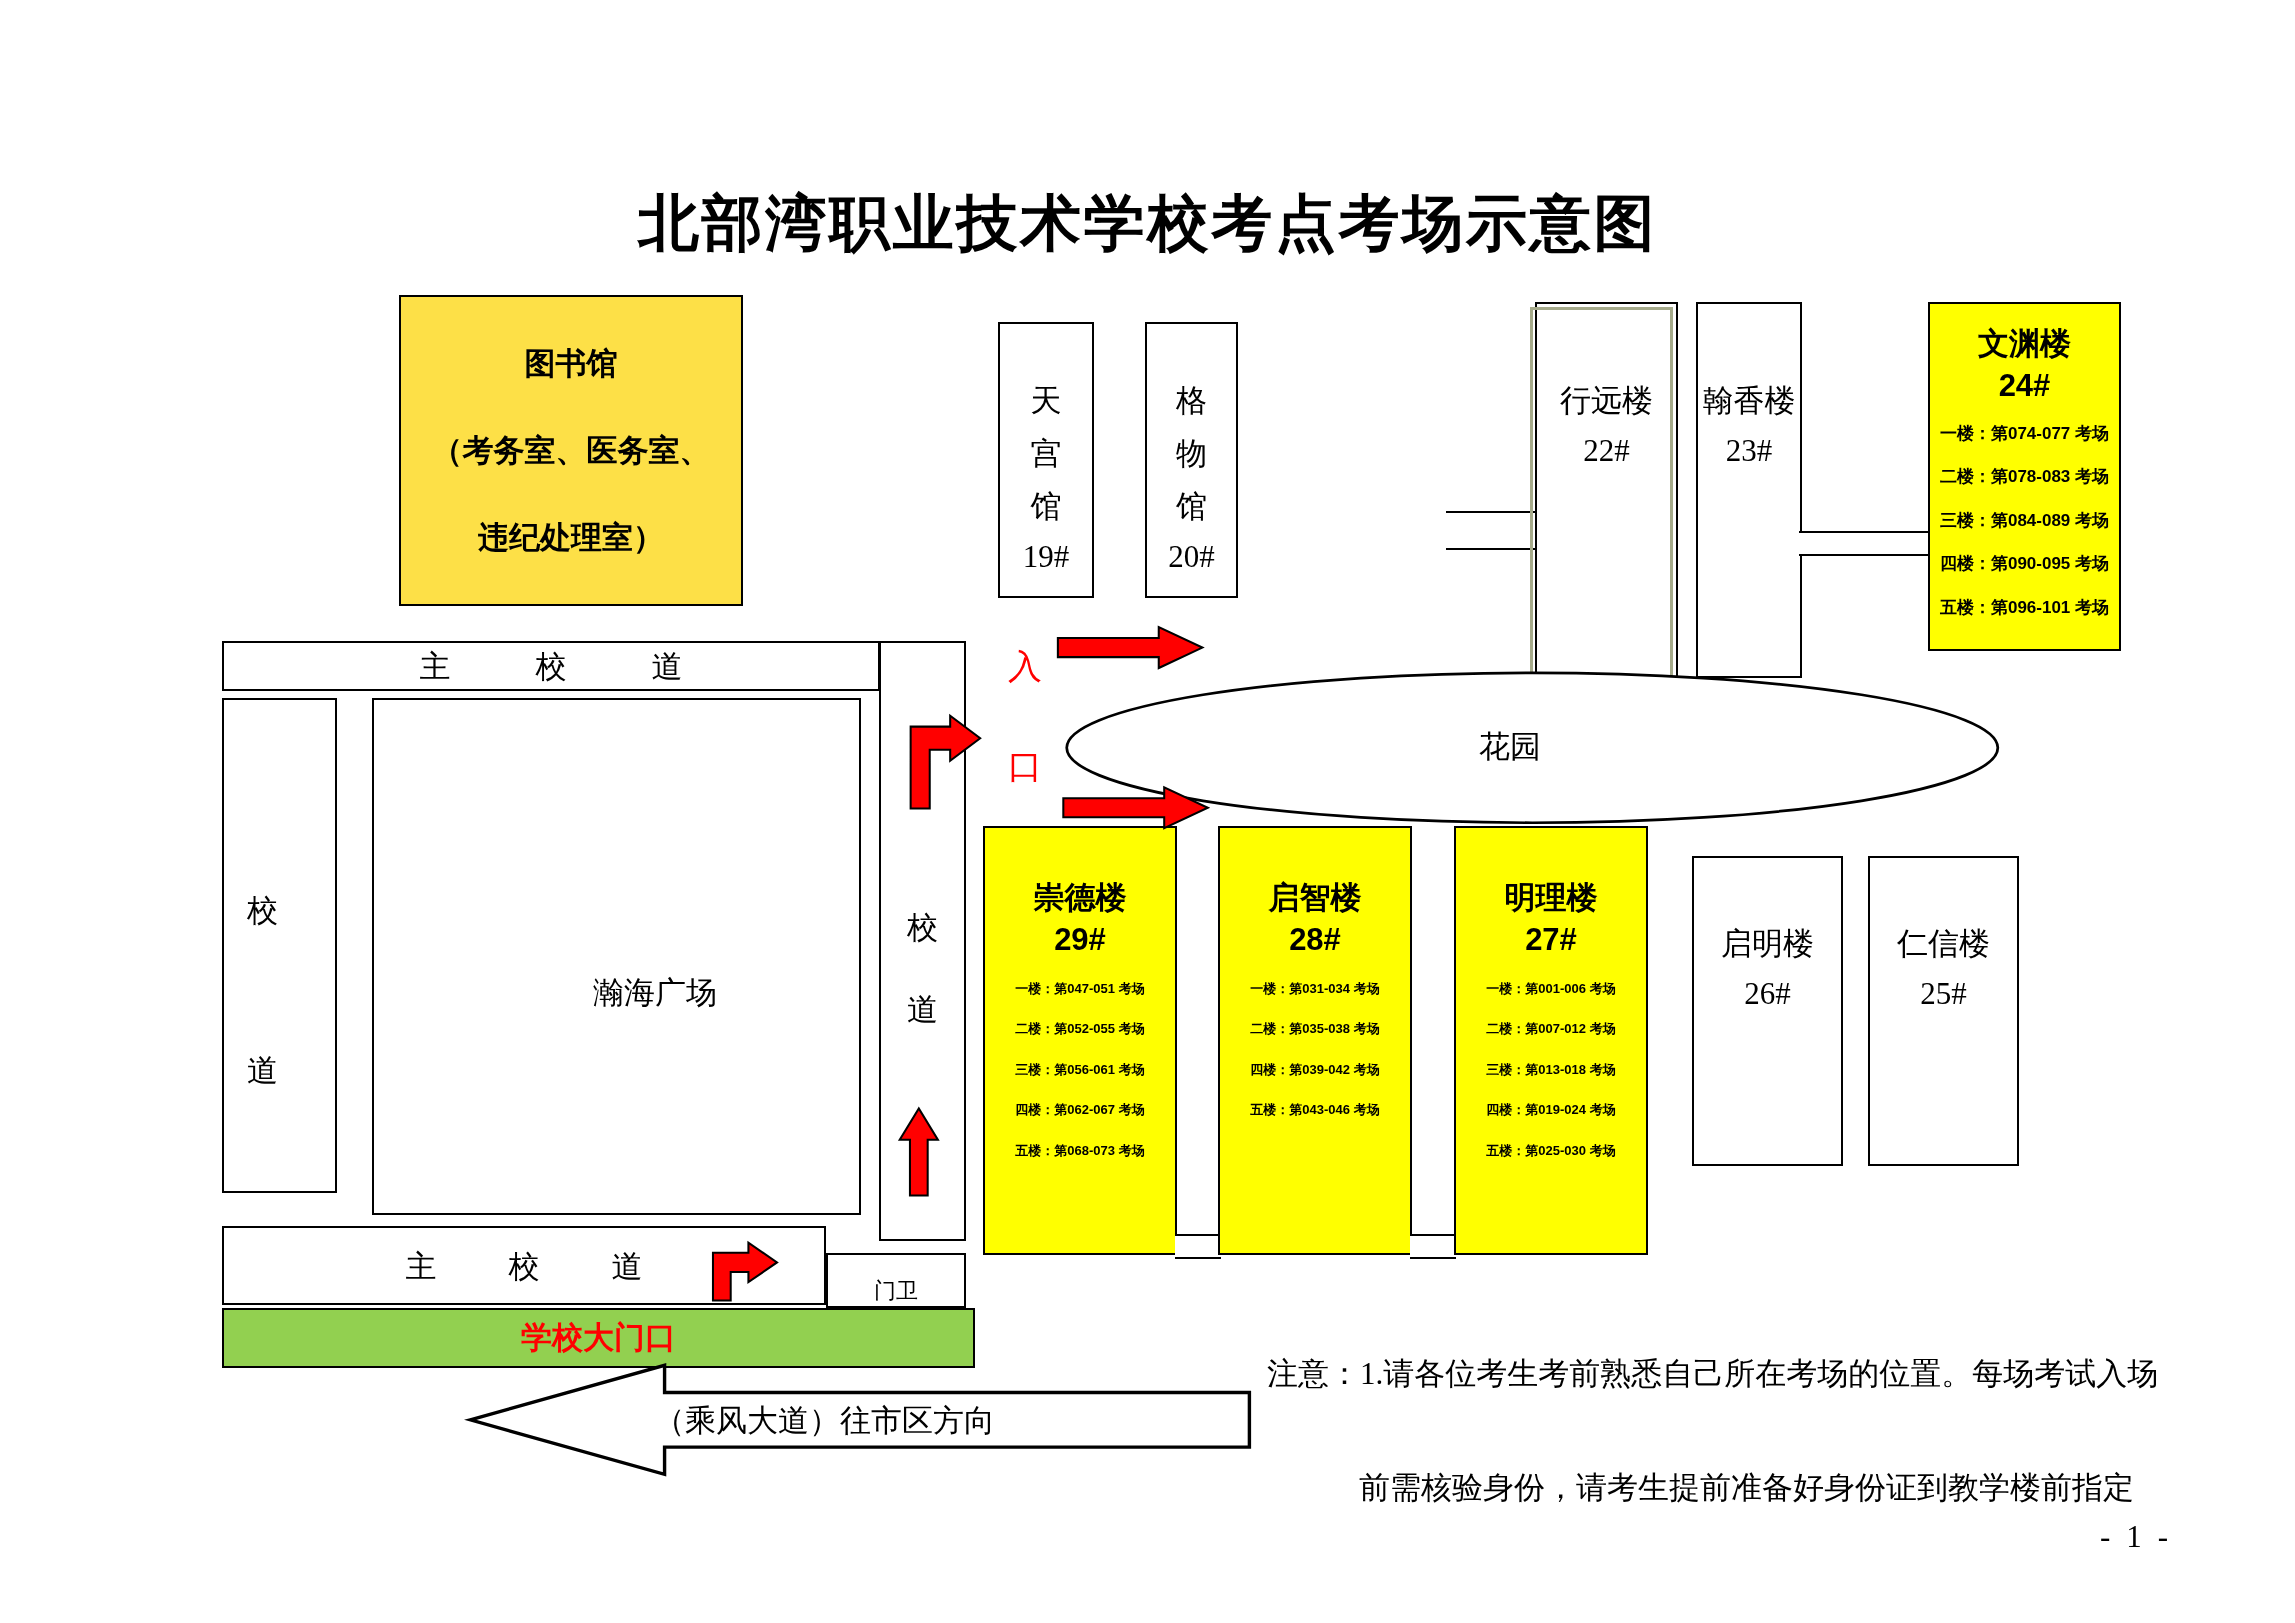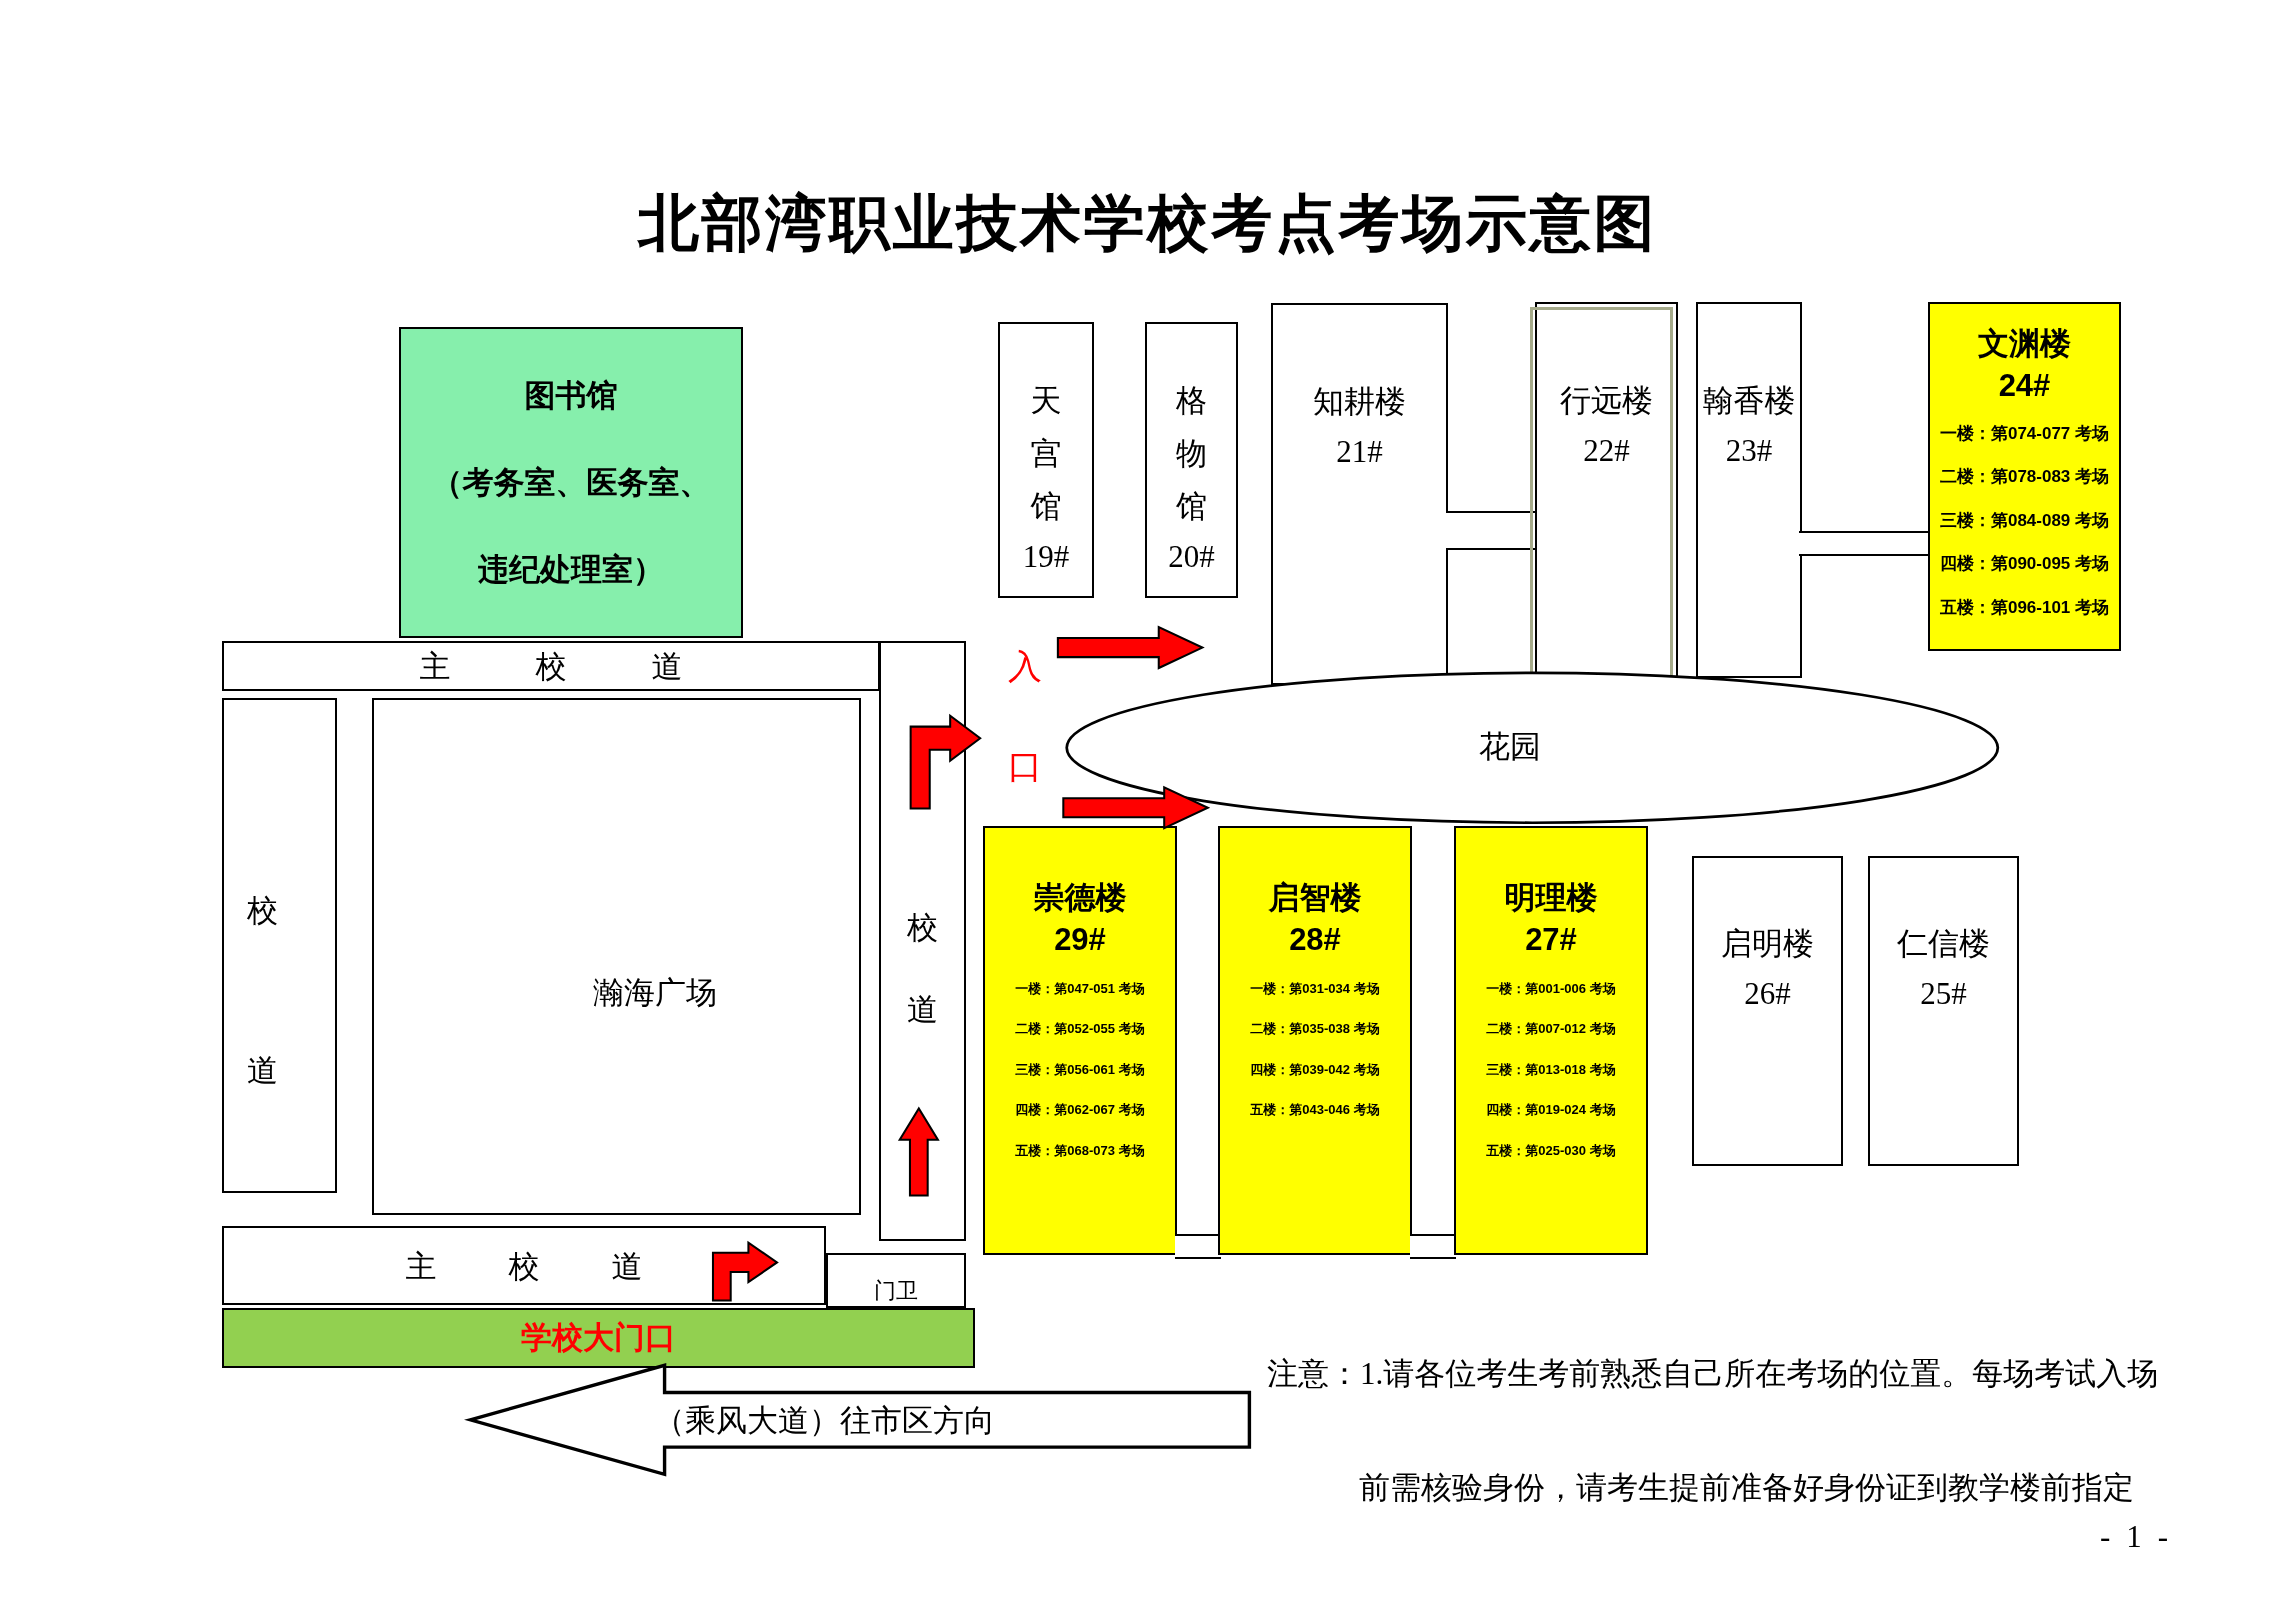--- a/index.html
+++ b/index.html
@@ -11,23 +11,23 @@
   .box {
     position:absolute; box-sizing:border-box; background:#ffffff;
     border:2.7px solid #000; display:flex; flex-direction:column; align-items:center;
   }
   .serif46 { font-size:31px; line-height:1.25; font-family:"Liberation Serif", serif; }
   .title {
     position:absolute; left:0; top:183px; width:2295px; text-align:center;
     font-size:61px; font-weight:bold; letter-spacing:2.7px; font-family:"Liberation Serif", serif;
   }
   .orange-box {
-    background:#86efac; border:2.7px solid #000;
+    background:#fde047; border:2.7px solid #000;
     display:flex; flex-direction:column; align-items:center; justify-content:center;
-    gap:45px; font-size:31px; font-weight:bold; margin-top:32px;
+    gap:45px; font-size:31px; font-weight:bold; 
   }
   .vname { display:flex; flex-direction:column; align-items:center; gap:11px; padding-top:56px; font-size:31px; }
   .hname { padding-top:76px; display:flex; flex-direction:column; align-items:center; gap:11px; font-size:31px; }
   .yellow-box {
     position:absolute; box-sizing:border-box; background:#FFFF00; border:2.7px solid #000;
     display:flex; flex-direction:column; align-items:center;
     font-family:"Liberation Sans", sans-serif;
   }
   .yb-head { font-size:31px; font-weight:bold; line-height:1.35; }
   .yb-floors { display:flex; flex-direction:column; gap:22.5px; margin-top:19px; }
@@ -71,26 +71,20 @@
 
   <div class="box" style="left:1145px; top:322px; width:93px; height:276px;">
     <div class="vname">
       <span>格</span>
       <span>物</span>
       <span>馆</span>
       <span>20#</span>
     </div>
   </div>
 
-  <div class="box" style="left:1271px; top:303px; width:177px; height:382px;">
-    <div class="hname">
-      <span>知耕楼</span>
-      <span>21#</span>
-    </div>
-  </div>
 
   <div class="connector" style="left:1446px; top:511px; width:92px; height:35px;"></div>
 
   <div class="box" style="left:1535px; top:302px; width:143px; height:376px;">
     <div class="hname">
       <span>行远楼</span>
       <span>22#</span>
     </div>
   </div>
 

